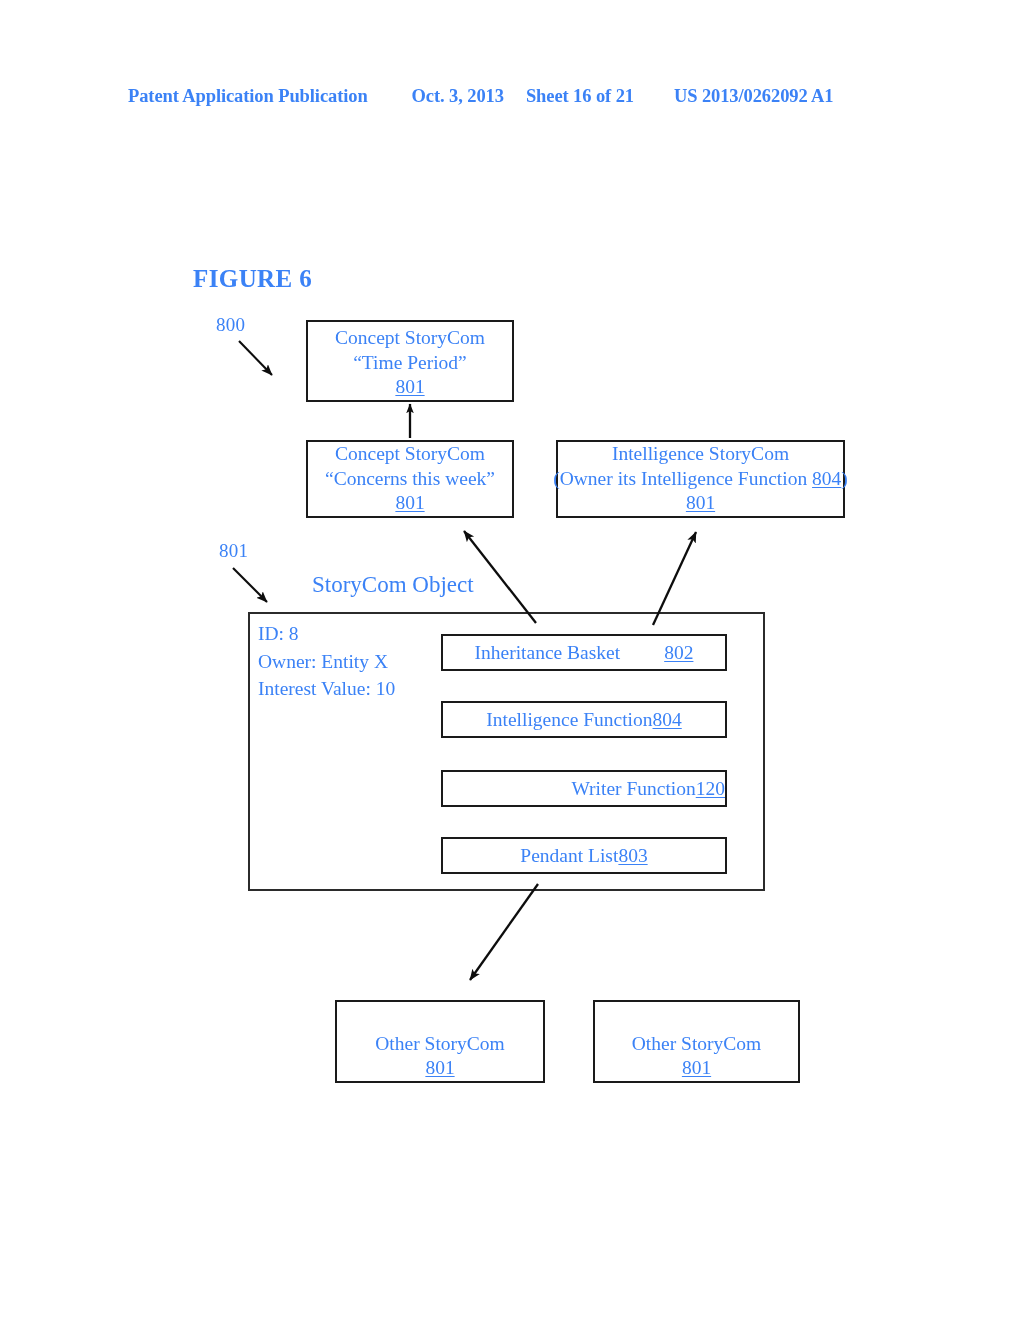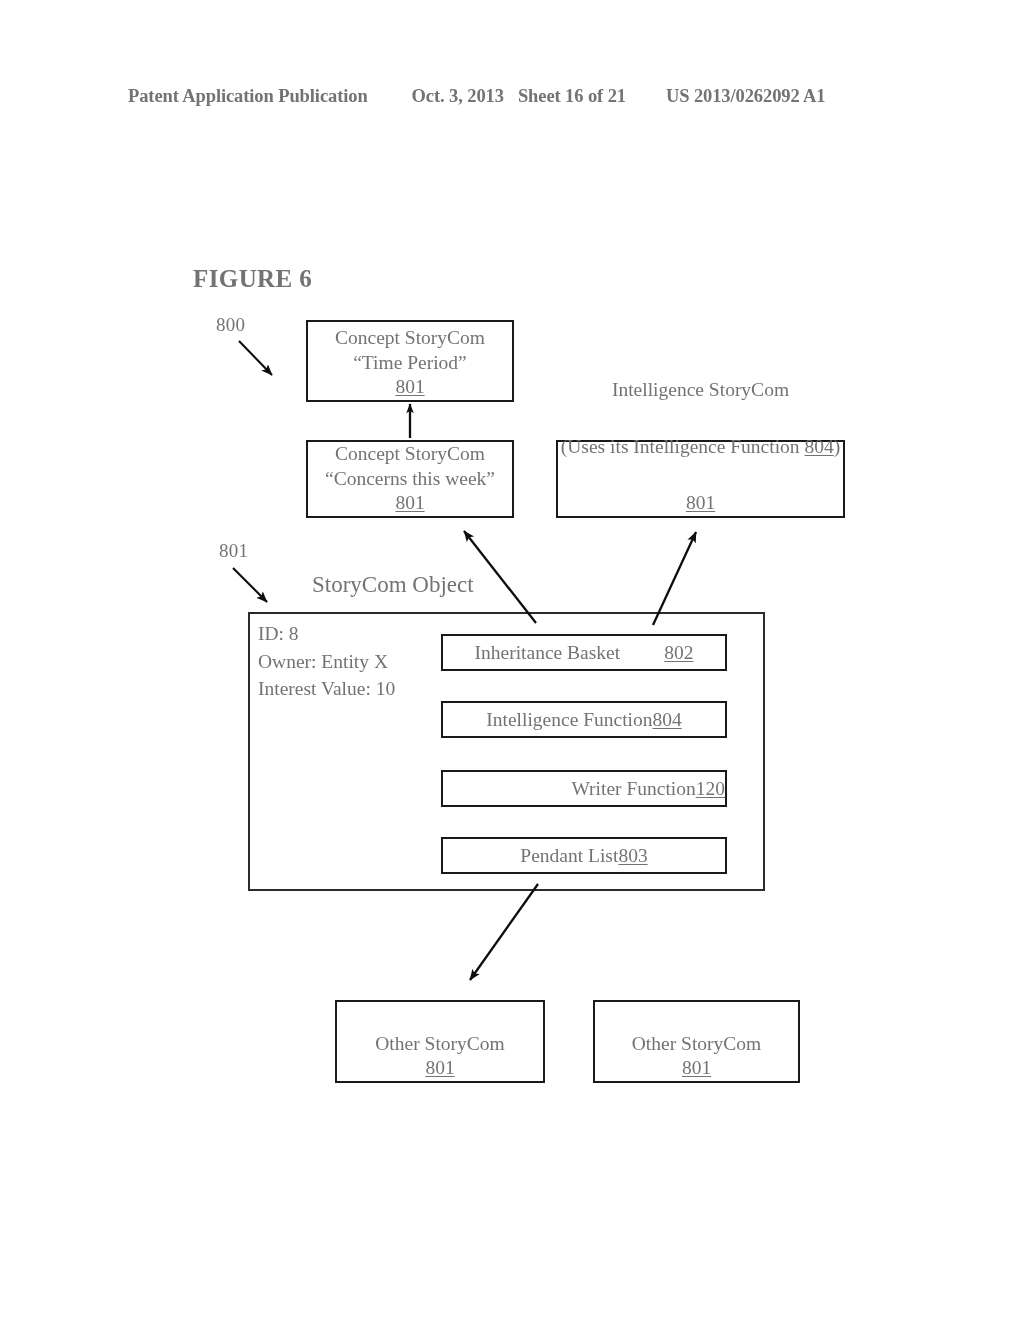--- a/index.html
+++ b/index.html
@@ -7,40 +7,40 @@
     padding: 0;
     background: #ffffff;
   }
   #page {
     position: relative;
     width: 1024px;
     height: 1320px;
     background: #ffffff;
     overflow: hidden;
     font-family: "Liberation Serif", "DejaVu Serif", serif;
-    color: #737373;
+    color: #3b82f6;
   }
 
   
   #pat-header {
     position: absolute;
     left: 128px;
     top: 86px;
     width: 760px;
     height: 26px;
     display: flex;
     align-items: baseline;
     font-family: "Liberation Serif", "DejaVu Serif", serif;
     font-weight: bold;
     font-size: 18.5px;
     letter-spacing: -0.1px;
     white-space: nowrap;
   }
   #pat-header .h-pub   { margin-right: 44px; }
-  #pat-header .h-date  { margin-right: 14px; }
+  #pat-header .h-date  { margin-right: 22px; }
   #pat-header .h-sheet { margin-right: 40px; }
 
   
   #fig-title {
     position: absolute;
     left: 193px;
     top: 265px;
     font-size: 25px;
     font-weight: bold;
     letter-spacing: 0.4px;
@@ -142,23 +142,23 @@
     <span class="ln">“Time Period”</span>
     <span class="ln u">801</span>
   </div>
 
   <div class="fbox" style="left:306px; top:440px; width:208px; height:78px;">
     <span class="ln">Concept StoryCom</span>
     <span class="ln">“Concerns this week”</span>
     <span class="ln u">801</span>
   </div>
 
-  <div class="fbox" style="left:556px; top:440px; width:289px; height:78px;gap:32px;">
+  <div class="fbox" style="left:556px; top:440px; width:289px; height:78px;">
     <span class="ln">Intelligence StoryCom</span>
-    <span class="ln"><span>(Uses its Intelligence Function </span><span class="u">804</span><span>)</span></span>
+    <span class="ln"><span>(Owner its Intelligence Function </span><span class="u">804</span><span>)</span></span>
     <span class="ln u">801</span>
   </div>
 
   <div id="sc-title">StoryCom Object</div>
 
   <div id="sc-container"></div>
 
   <div id="sc-fields">
     <div>ID: 8</div>
     <div>Owner: Entity X</div>

